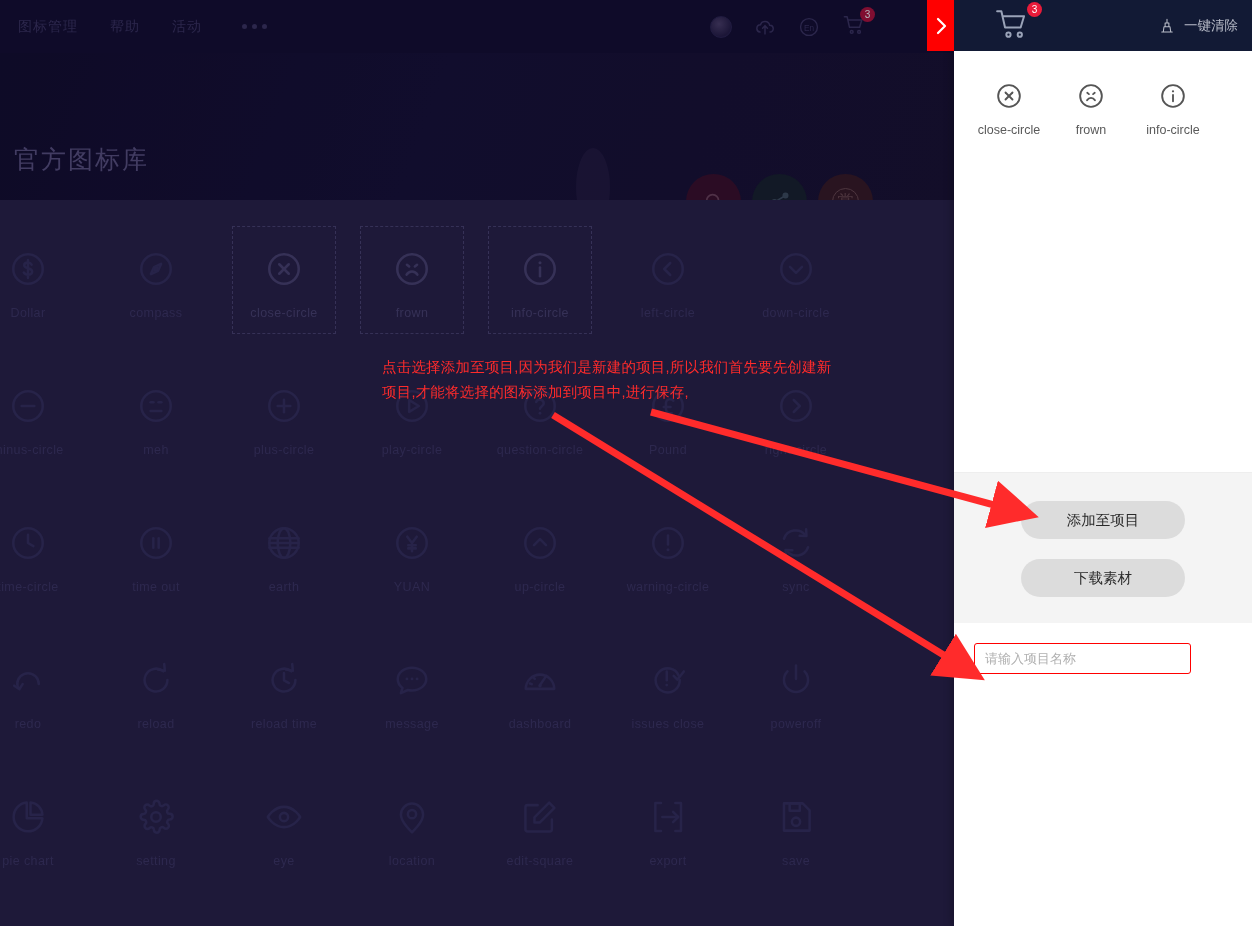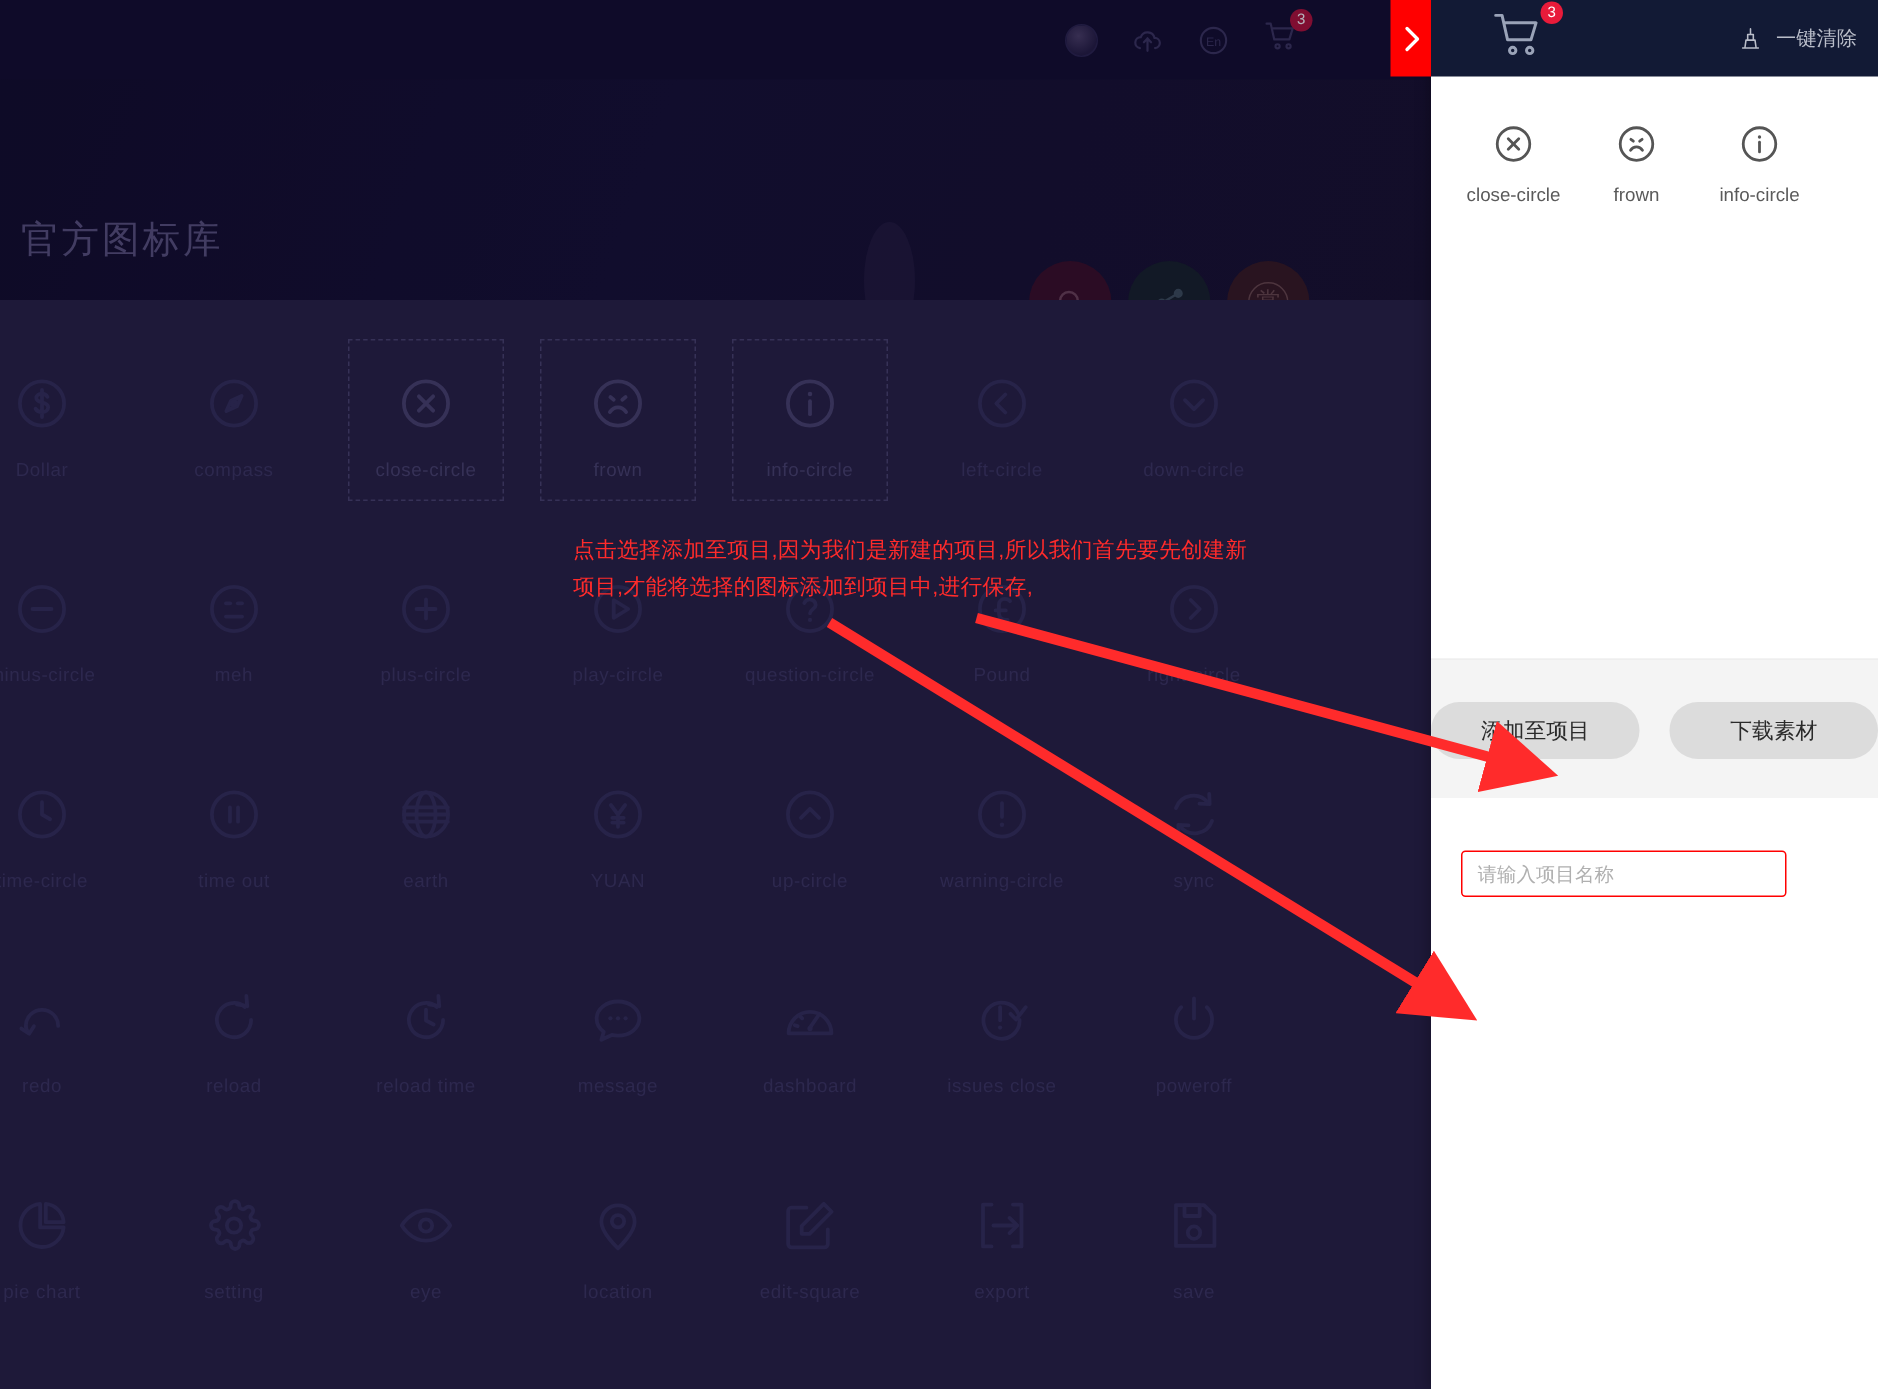--- a/index.html
+++ b/index.html
@@ -153,35 +153,36 @@
     flex: 0 0 388px; background: #fff; padding: 26px 0 0 20px;
     display: flex; align-items: flex-start; gap: 12px; flex-wrap: wrap;
     align-content: flex-start;
   }
   .pitem { width: 70px; display: flex; flex-direction: column; align-items: center; cursor: pointer; }
   .pitem .pg { height: 38px; display: flex; align-items: center; justify-content: center; }
   .pitem .pl { margin-top: 8px; font-size: 12.5px; color: #5a5a5a; white-space: nowrap; }
 
   .panel-actions {
     background: #f4f4f4; padding: 28px 0 26px 0;
-    display: flex; flex-direction: row; align-items: center; gap: 20px;
+    display: flex; flex-direction: column; align-items: center; gap: 20px;
     border-top: 1px solid #eee;
+    margin-top: 33px;
   }
   .abtn {
     width: 164px; height: 38px; border-radius: 19px; border: none;
     background: #dcdcdc; color: #2a2a2a; font-size: 14.5px; cursor: pointer;
     font-family: "Liberation Sans", sans-serif;
   }
 
   .newproj { padding: 14px 20px 0 20px; background: #fff; flex: 1; }
   .newproj-head { display: flex; align-items: center; justify-content: space-between; }
   .newproj-title { font-size: 14.5px; color: #333; }
   .undo-btn { cursor: pointer; }
   .np-input {
-    margin-top: 21px; width: 217px; height: 31px;
+    margin-top: 6px; width: 217px; height: 31px;
     border: 1px solid #ff0000; border-radius: 3px;
     padding: 0 10px; font-size: 13px; color: #333; outline: none;
     font-family: "Liberation Sans", sans-serif;
   }
   .np-input::placeholder { color: #b0b0b0; }
 
   .panel-foot {
     height: 81px; background: #fff; border-top: 1px solid #eee;
     display: flex; align-items: center; padding-left: 20px; gap: 16px;
   }
@@ -192,20 +193,30 @@
   }
 </style>
 </head>
 <body>
 
 <div id="app">
 
   <div class="site">
 
     <div class="topnav">
+      <div class="nav-links">
+        <span class="nav-link">图标管理</span>
+        <span class="nav-link">帮助</span>
+        <span class="nav-link">活动</span>
+        <span class="nav-dots">
+            <i></i>
+            <i></i>
+            <i></i>
+          </span>
+      </div>
 
       <div class="nav-right">
         <div class="avatar-sm"></div>
         <svg width="22" height="22" viewBox="0 0 24 24" fill="none" stroke="#3b3560" stroke-width="1.6">
           <path d="M6.5 17.5a4 4 0 0 1 .6-7.95 5.2 5.2 0 0 1 10 .6 3.6 3.6 0 0 1 .4 7.35" stroke-linecap="round"></path>
           <path d="M12 19.5V10.5M12 10.5l-2.6 2.8M12 10.5l2.6 2.8" stroke-linecap="round" stroke-linejoin="round"></path>
         </svg>
         <svg width="22" height="22" viewBox="0 0 24 24" fill="none" stroke="#3b3560" stroke-width="1.5">
           <circle cx="12" cy="12" r="9.2"></circle>
           <text x="12" y="16" font-size="9" fill="#3b3560" stroke="none" text-anchor="middle" font-family="Liberation Sans">En</text>

